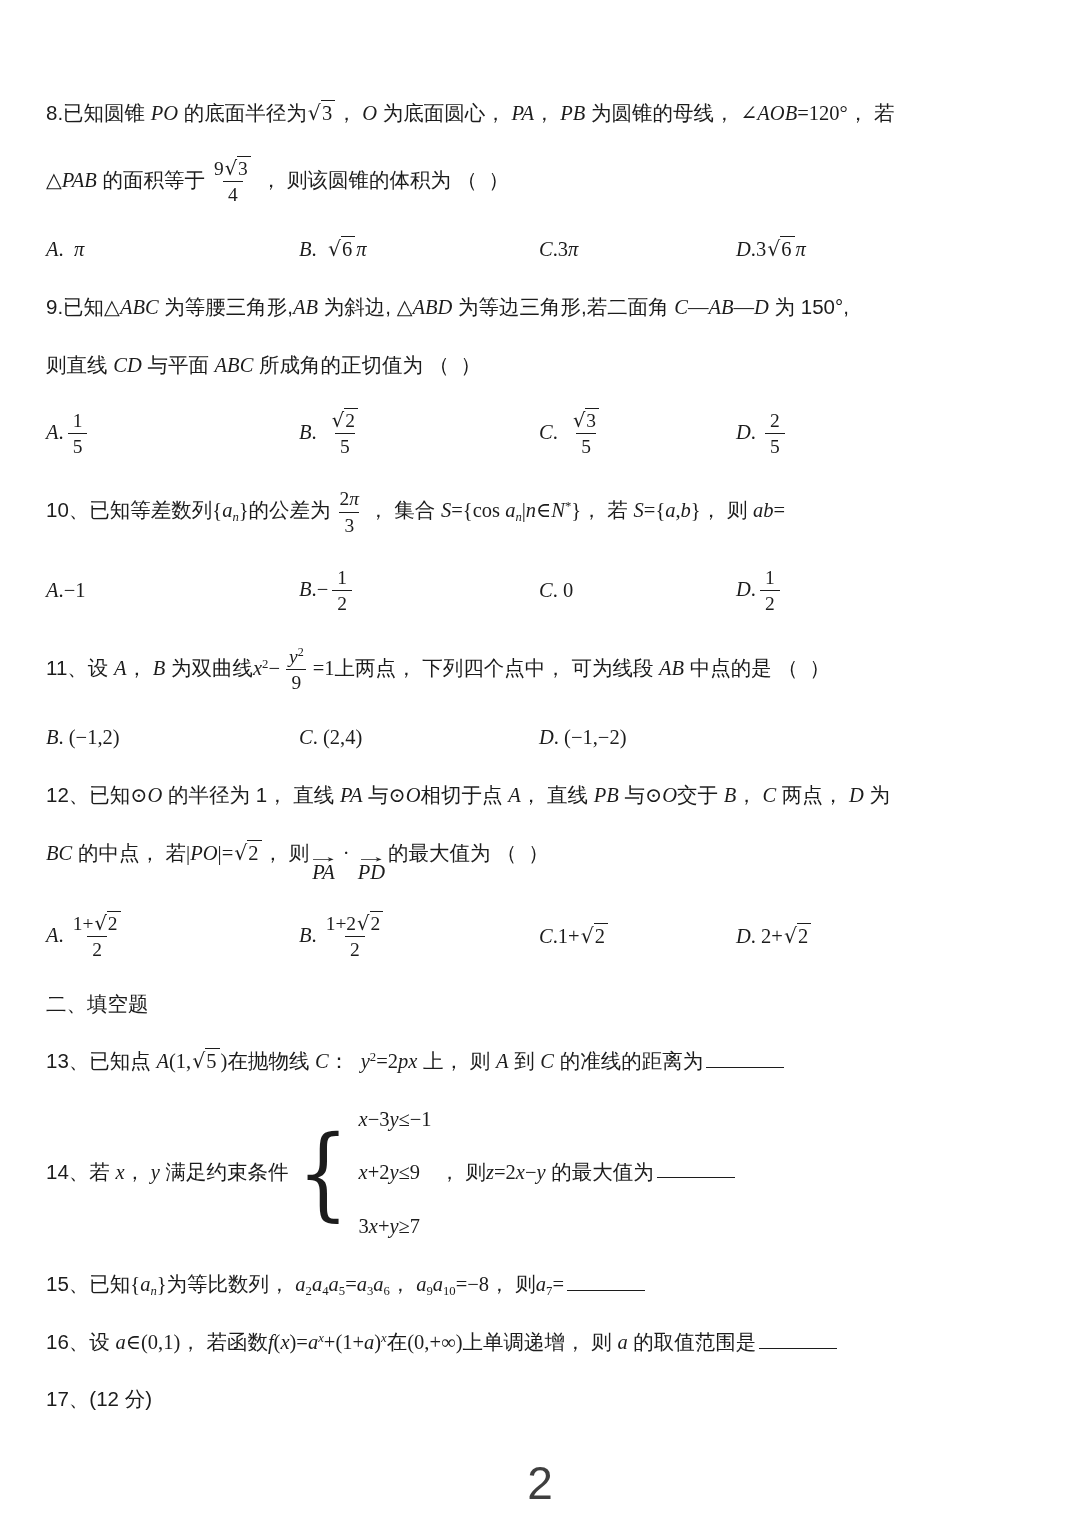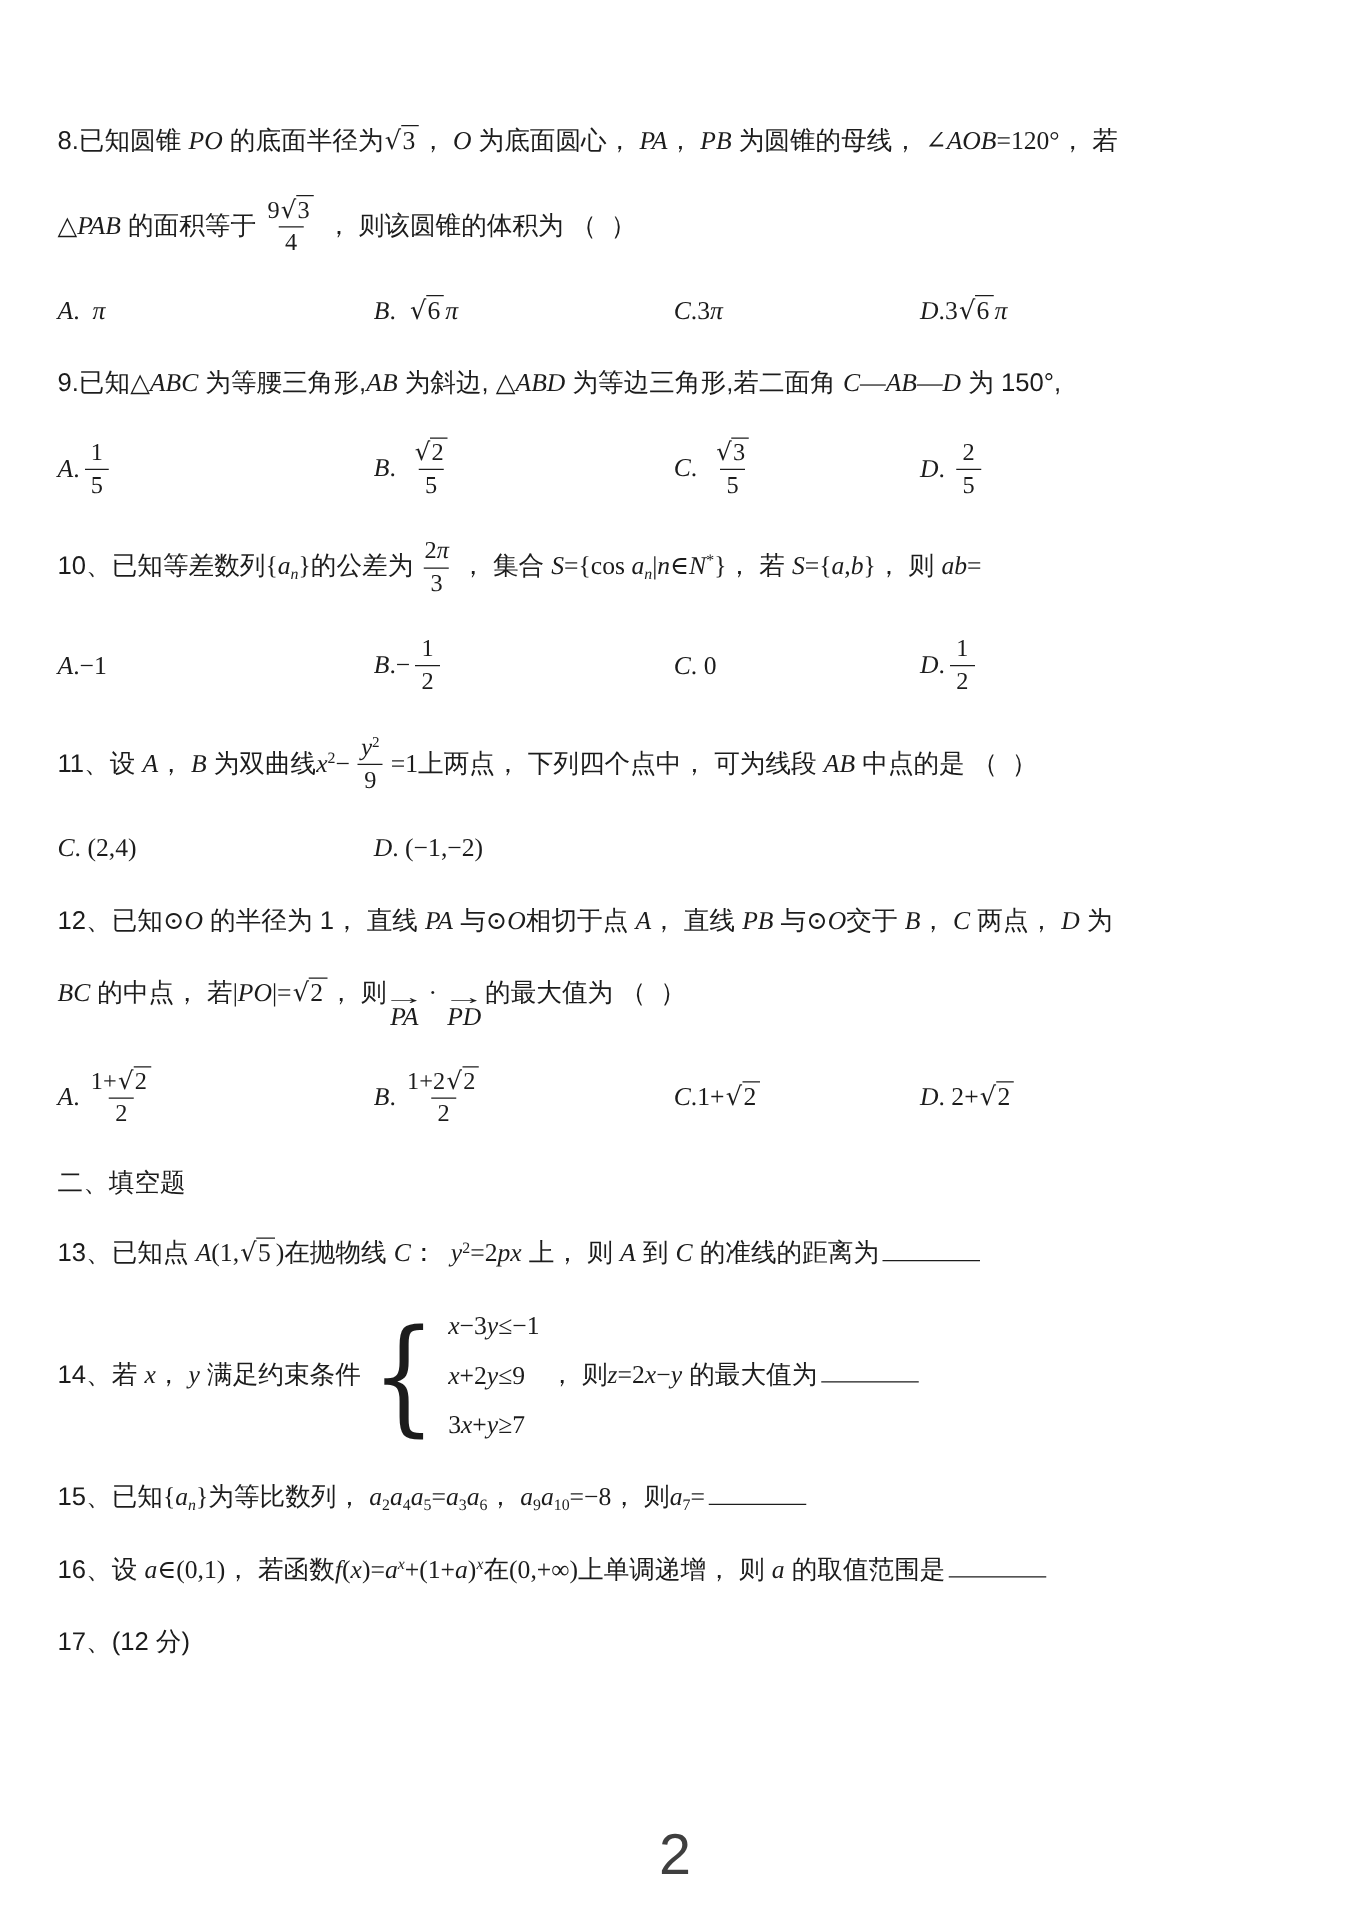--- a/index.html
+++ b/index.html
@@ -21,54 +21,56 @@
   .sqrt{display:inline-flex;align-items:baseline;margin:0 1px;}
   .rad{font-family:"DejaVu Sans",sans-serif;}
   .sqc{border-top:1.5px solid currentColor;padding:0 3px 0 1px;line-height:1.2;}
   .frac{display:inline-flex;flex-direction:column;align-items:center;vertical-align:middle;margin:0 4px;line-height:1.25;font-size:0.95em;}
   .fn,.fd{display:inline-block;padding:0 5px;text-align:center;}
   .fd{border-top:1.5px solid currentColor;}
   .vec{display:inline-flex;flex-direction:column;align-items:center;vertical-align:-0.12em;margin:0 3px;line-height:1.1;}
   .varr{display:block;height:0.55em;line-height:0.55em;transform:scaleX(2.1);font-size:0.8em;}
   .cases{display:inline-flex;align-items:center;vertical-align:middle;margin:0 2px;}
   .brace{font-family:"DejaVu Serif","Liberation Serif",serif;font-size:4.9em;font-weight:300;line-height:0.92;transform:scaleX(0.8);margin-right:-2px;}
-  .crows{display:inline-flex;flex-direction:column;gap:9px;padding-left:6px;}
+  .crows{display:inline-flex;flex-direction:column;gap:23px;padding-left:6px;}
   .crow{display:inline-block;}
   .blank{display:inline-block;width:78px;height:3px;border-bottom:1.7px solid currentColor;vertical-align:baseline;margin-left:3px;}
   .page-num{position:absolute;left:0;right:0;bottom:18px;text-align:center;font-size:46px;color:#3f3f3f;font-family:"Liberation Sans","DejaVu Sans",sans-serif;}
 </style>
 </head>
 <body>
 
 <div class="page">
   <main>
       <div class="block line"><span class="zh">8.已知圆锥 </span><span class="mi">PO</span><span class="zh"> 的底面半径为</span><span class="sqrt"><span class="rad">√</span><span class="sqc"><span class="mr">3</span></span></span><span class="zh">， </span><span class="mi">O</span><span class="zh"> 为底面圆心， </span><span class="mi">PA</span><span class="zh">， </span><span class="mi">PB</span><span class="zh"> 为圆锥的母线， </span><span class="mr">∠</span><span class="mi">AOB</span><span class="mr">=120°</span><span class="zh">， 若</span></div>
       <div class="block line"><span class="mr">△</span><span class="mi">PAB</span><span class="zh"> 的面积等于</span><span class="frac"><span class="fn"><span class="mr">9</span><span class="sqrt"><span class="rad">√</span><span class="sqc"><span class="mr">3</span></span></span></span><span class="fd"><span class="mr">4</span></span></span><span class="zh">， 则该圆锥的体积为 （  ）</span></div>
       <div class="block options">
         <span class="opt"><span class="mi">A</span><span class="mr">.  </span><span class="mi">π</span></span>
         <span class="opt"><span class="mi">B</span><span class="mr">.  </span><span class="sqrt"><span class="rad">√</span><span class="sqc"><span class="mr">6</span></span></span><span class="mi">π</span></span>
         <span class="opt"><span class="mi">C</span><span class="mr">.3</span><span class="mi">π</span></span>
         <span class="opt"><span class="mi">D</span><span class="mr">.3</span><span class="sqrt"><span class="rad">√</span><span class="sqc"><span class="mr">6</span></span></span><span class="mi">π</span></span>
       </div>
       <div class="block line"><span class="zh">9.已知</span><span class="mr">△</span><span class="mi">ABC</span><span class="zh"> 为等腰三角形,</span><span class="mi">AB</span><span class="zh"> 为斜边, </span><span class="mr">△</span><span class="mi">ABD</span><span class="zh"> 为等边三角形,若二面角 </span><span class="mi">C</span><span class="mr">—</span><span class="mi">AB</span><span class="mr">—</span><span class="mi">D</span><span class="zh"> 为 150°,</span></div>
+      <div class="block line"><span class="zh">则直线 </span><span class="mi">CD</span><span class="zh"> 与平面 </span><span class="mi">ABC</span><span class="zh"> 所成角的正切值为 （  ）</span></div>
       <div class="block options">
         <span class="opt"><span class="mi">A</span><span class="mr">.</span><span class="frac"><span class="fn"><span class="mr">1</span></span><span class="fd"><span class="mr">5</span></span></span></span>
         <span class="opt"><span class="mi">B</span><span class="mr">. </span><span class="frac"><span class="fn"><span class="sqrt"><span class="rad">√</span><span class="sqc"><span class="mr">2</span></span></span></span><span class="fd"><span class="mr">5</span></span></span></span>
         <span class="opt"><span class="mi">C</span><span class="mr">. </span><span class="frac"><span class="fn"><span class="sqrt"><span class="rad">√</span><span class="sqc"><span class="mr">3</span></span></span></span><span class="fd"><span class="mr">5</span></span></span></span>
         <span class="opt"><span class="mi">D</span><span class="mr">. </span><span class="frac"><span class="fn"><span class="mr">2</span></span><span class="fd"><span class="mr">5</span></span></span></span>
       </div>
       <div class="block line"><span class="zh">10、已知等差数列</span><span class="mr">{</span><span class="mi">a</span><sub class="mi">n</sub><span class="mr">}</span><span class="zh">的公差为</span><span class="frac"><span class="fn"><span class="mr">2</span><span class="mi">π</span></span><span class="fd"><span class="mr">3</span></span></span><span class="zh">， 集合 </span><span class="mi">S</span><span class="mr">={cos </span><span class="mi">a</span><sub class="mi">n</sub><span class="mr">|</span><span class="mi">n</span><span class="mr">∈</span><span class="mi">N</span><sup class="mr">*</sup><span class="mr">}</span><span class="zh">， 若 </span><span class="mi">S</span><span class="mr">={</span><span class="mi">a</span><span class="mr">,</span><span class="mi">b</span><span class="mr">}</span><span class="zh">， 则 </span><span class="mi">ab</span><span class="mr">=</span></div>
       <div class="block options">
         <span class="opt"><span class="mi">A</span><span class="mr">.−1</span></span>
         <span class="opt"><span class="mi">B</span><span class="mr">.−</span><span class="frac"><span class="fn"><span class="mr">1</span></span><span class="fd"><span class="mr">2</span></span></span></span>
         <span class="opt"><span class="mi">C</span><span class="mr">. 0</span></span>
         <span class="opt"><span class="mi">D</span><span class="mr">.</span><span class="frac"><span class="fn"><span class="mr">1</span></span><span class="fd"><span class="mr">2</span></span></span></span>
       </div>
       <div class="block line"><span class="zh">11、设 </span><span class="mi">A</span><span class="zh">， </span><span class="mi">B</span><span class="zh"> 为双曲线</span><span class="mi">x</span><sup class="mr">2</sup><span class="mr">−</span><span class="frac"><span class="fn"><span class="mi">y</span><sup class="mr">2</sup></span><span class="fd"><span class="mr">9</span></span></span><span class="mr">=1</span><span class="zh">上两点， 下列四个点中， 可为线段 </span><span class="mi">AB</span><span class="zh"> 中点的是 （  ）</span></div>
       <div class="block options">
+        <span class="opt"><span class="mi">B</span><span class="mr">. (−1,2)</span></span>
         <span class="opt"><span class="mi">C</span><span class="mr">. (2,4)</span></span>
         <span class="opt"><span class="mi">D</span><span class="mr">. (−1,−2)</span></span>
       </div>
       <div class="block line"><span class="zh">12、已知</span><span class="mr">⊙</span><span class="mi">O</span><span class="zh"> 的半径为 1， 直线 </span><span class="mi">PA</span><span class="zh"> 与</span><span class="mr">⊙</span><span class="mi">O</span><span class="zh">相切于点 </span><span class="mi">A</span><span class="zh">， 直线 </span><span class="mi">PB</span><span class="zh"> 与</span><span class="mr">⊙</span><span class="mi">O</span><span class="zh">交于 </span><span class="mi">B</span><span class="zh">， </span><span class="mi">C</span><span class="zh"> 两点， </span><span class="mi">D</span><span class="zh"> 为</span></div>
       <div class="block line"><span class="mi">BC</span><span class="zh"> 的中点， 若</span><span class="mr">|</span><span class="mi">PO</span><span class="mr">|=</span><span class="sqrt"><span class="rad">√</span><span class="sqc"><span class="mr">2</span></span></span><span class="zh">， 则</span><span class="vec"><span class="varr">→</span><span class="mi">PA</span></span><span class="mr"> · </span><span class="vec"><span class="varr">→</span><span class="mi">PD</span></span><span class="zh">的最大值为 （  ）</span></div>
       <div class="block options">
         <span class="opt"><span class="mi">A</span><span class="mr">.</span><span class="frac"><span class="fn"><span class="mr">1+</span><span class="sqrt"><span class="rad">√</span><span class="sqc"><span class="mr">2</span></span></span></span><span class="fd"><span class="mr">2</span></span></span></span>
         <span class="opt"><span class="mi">B</span><span class="mr">.</span><span class="frac"><span class="fn"><span class="mr">1+2</span><span class="sqrt"><span class="rad">√</span><span class="sqc"><span class="mr">2</span></span></span></span><span class="fd"><span class="mr">2</span></span></span></span>
         <span class="opt"><span class="mi">C</span><span class="mr">.1+</span><span class="sqrt"><span class="rad">√</span><span class="sqc"><span class="mr">2</span></span></span></span>
         <span class="opt"><span class="mi">D</span><span class="mr">. 2+</span><span class="sqrt"><span class="rad">√</span><span class="sqc"><span class="mr">2</span></span></span></span>

